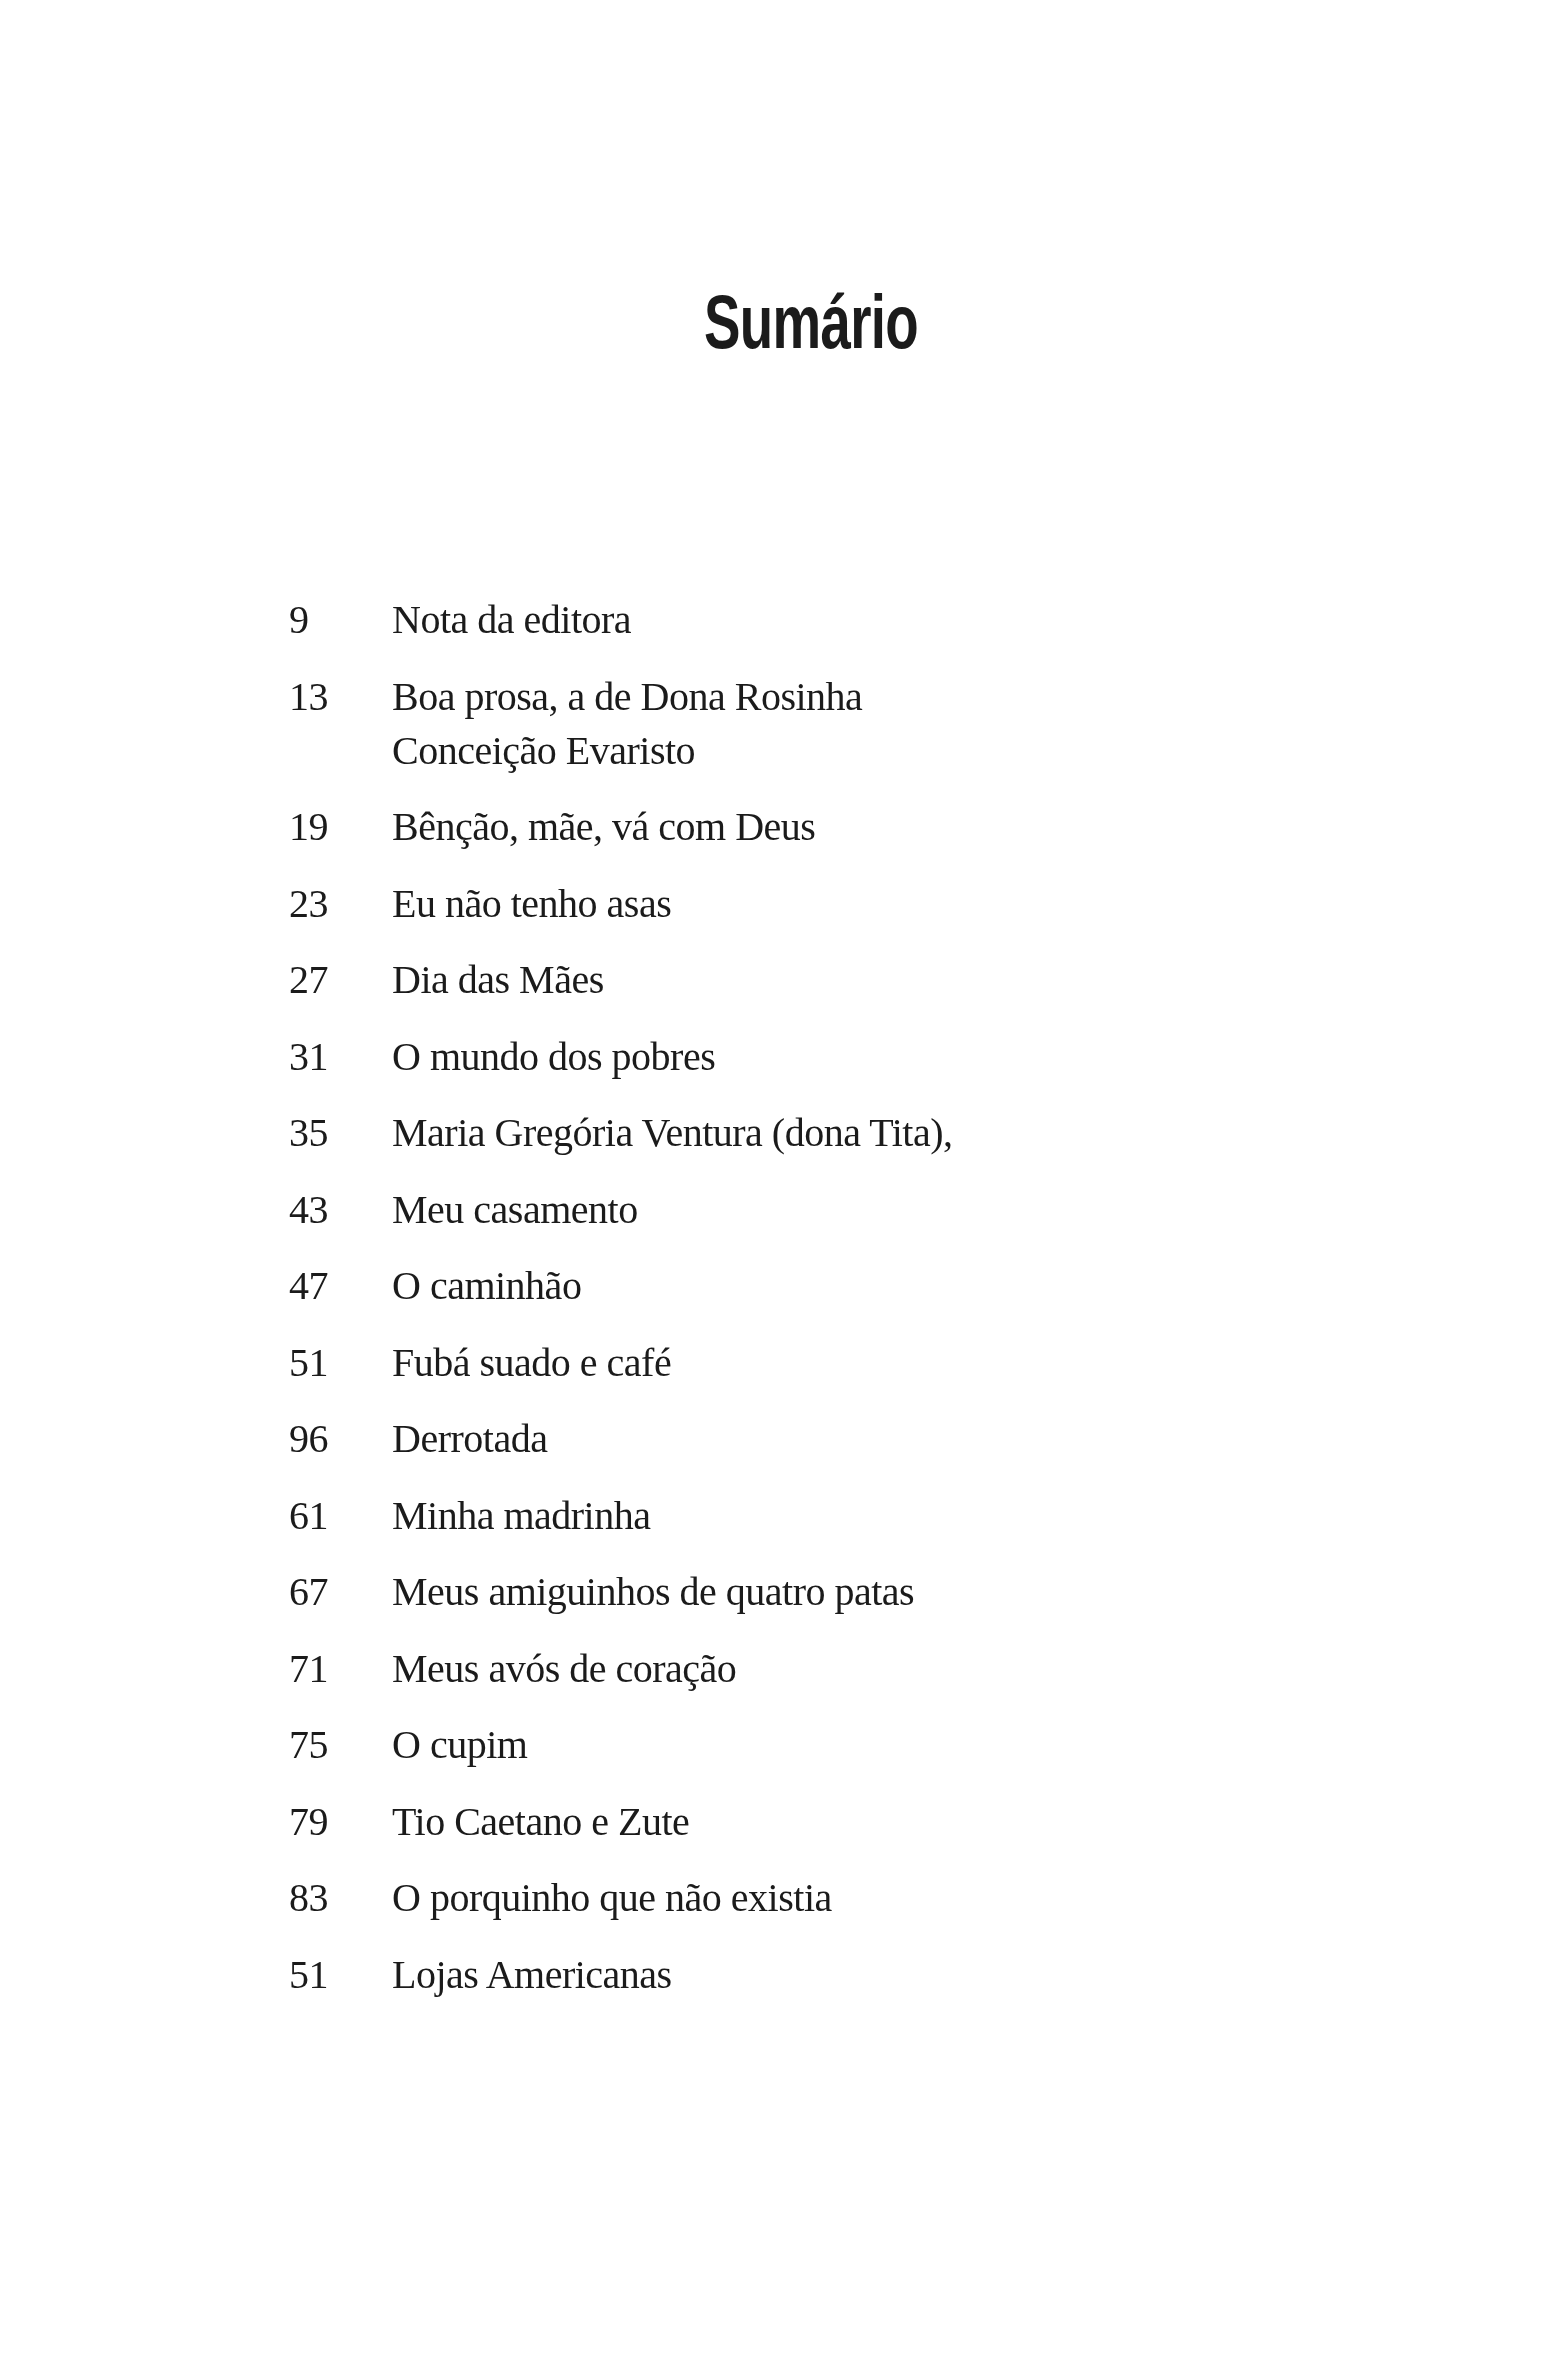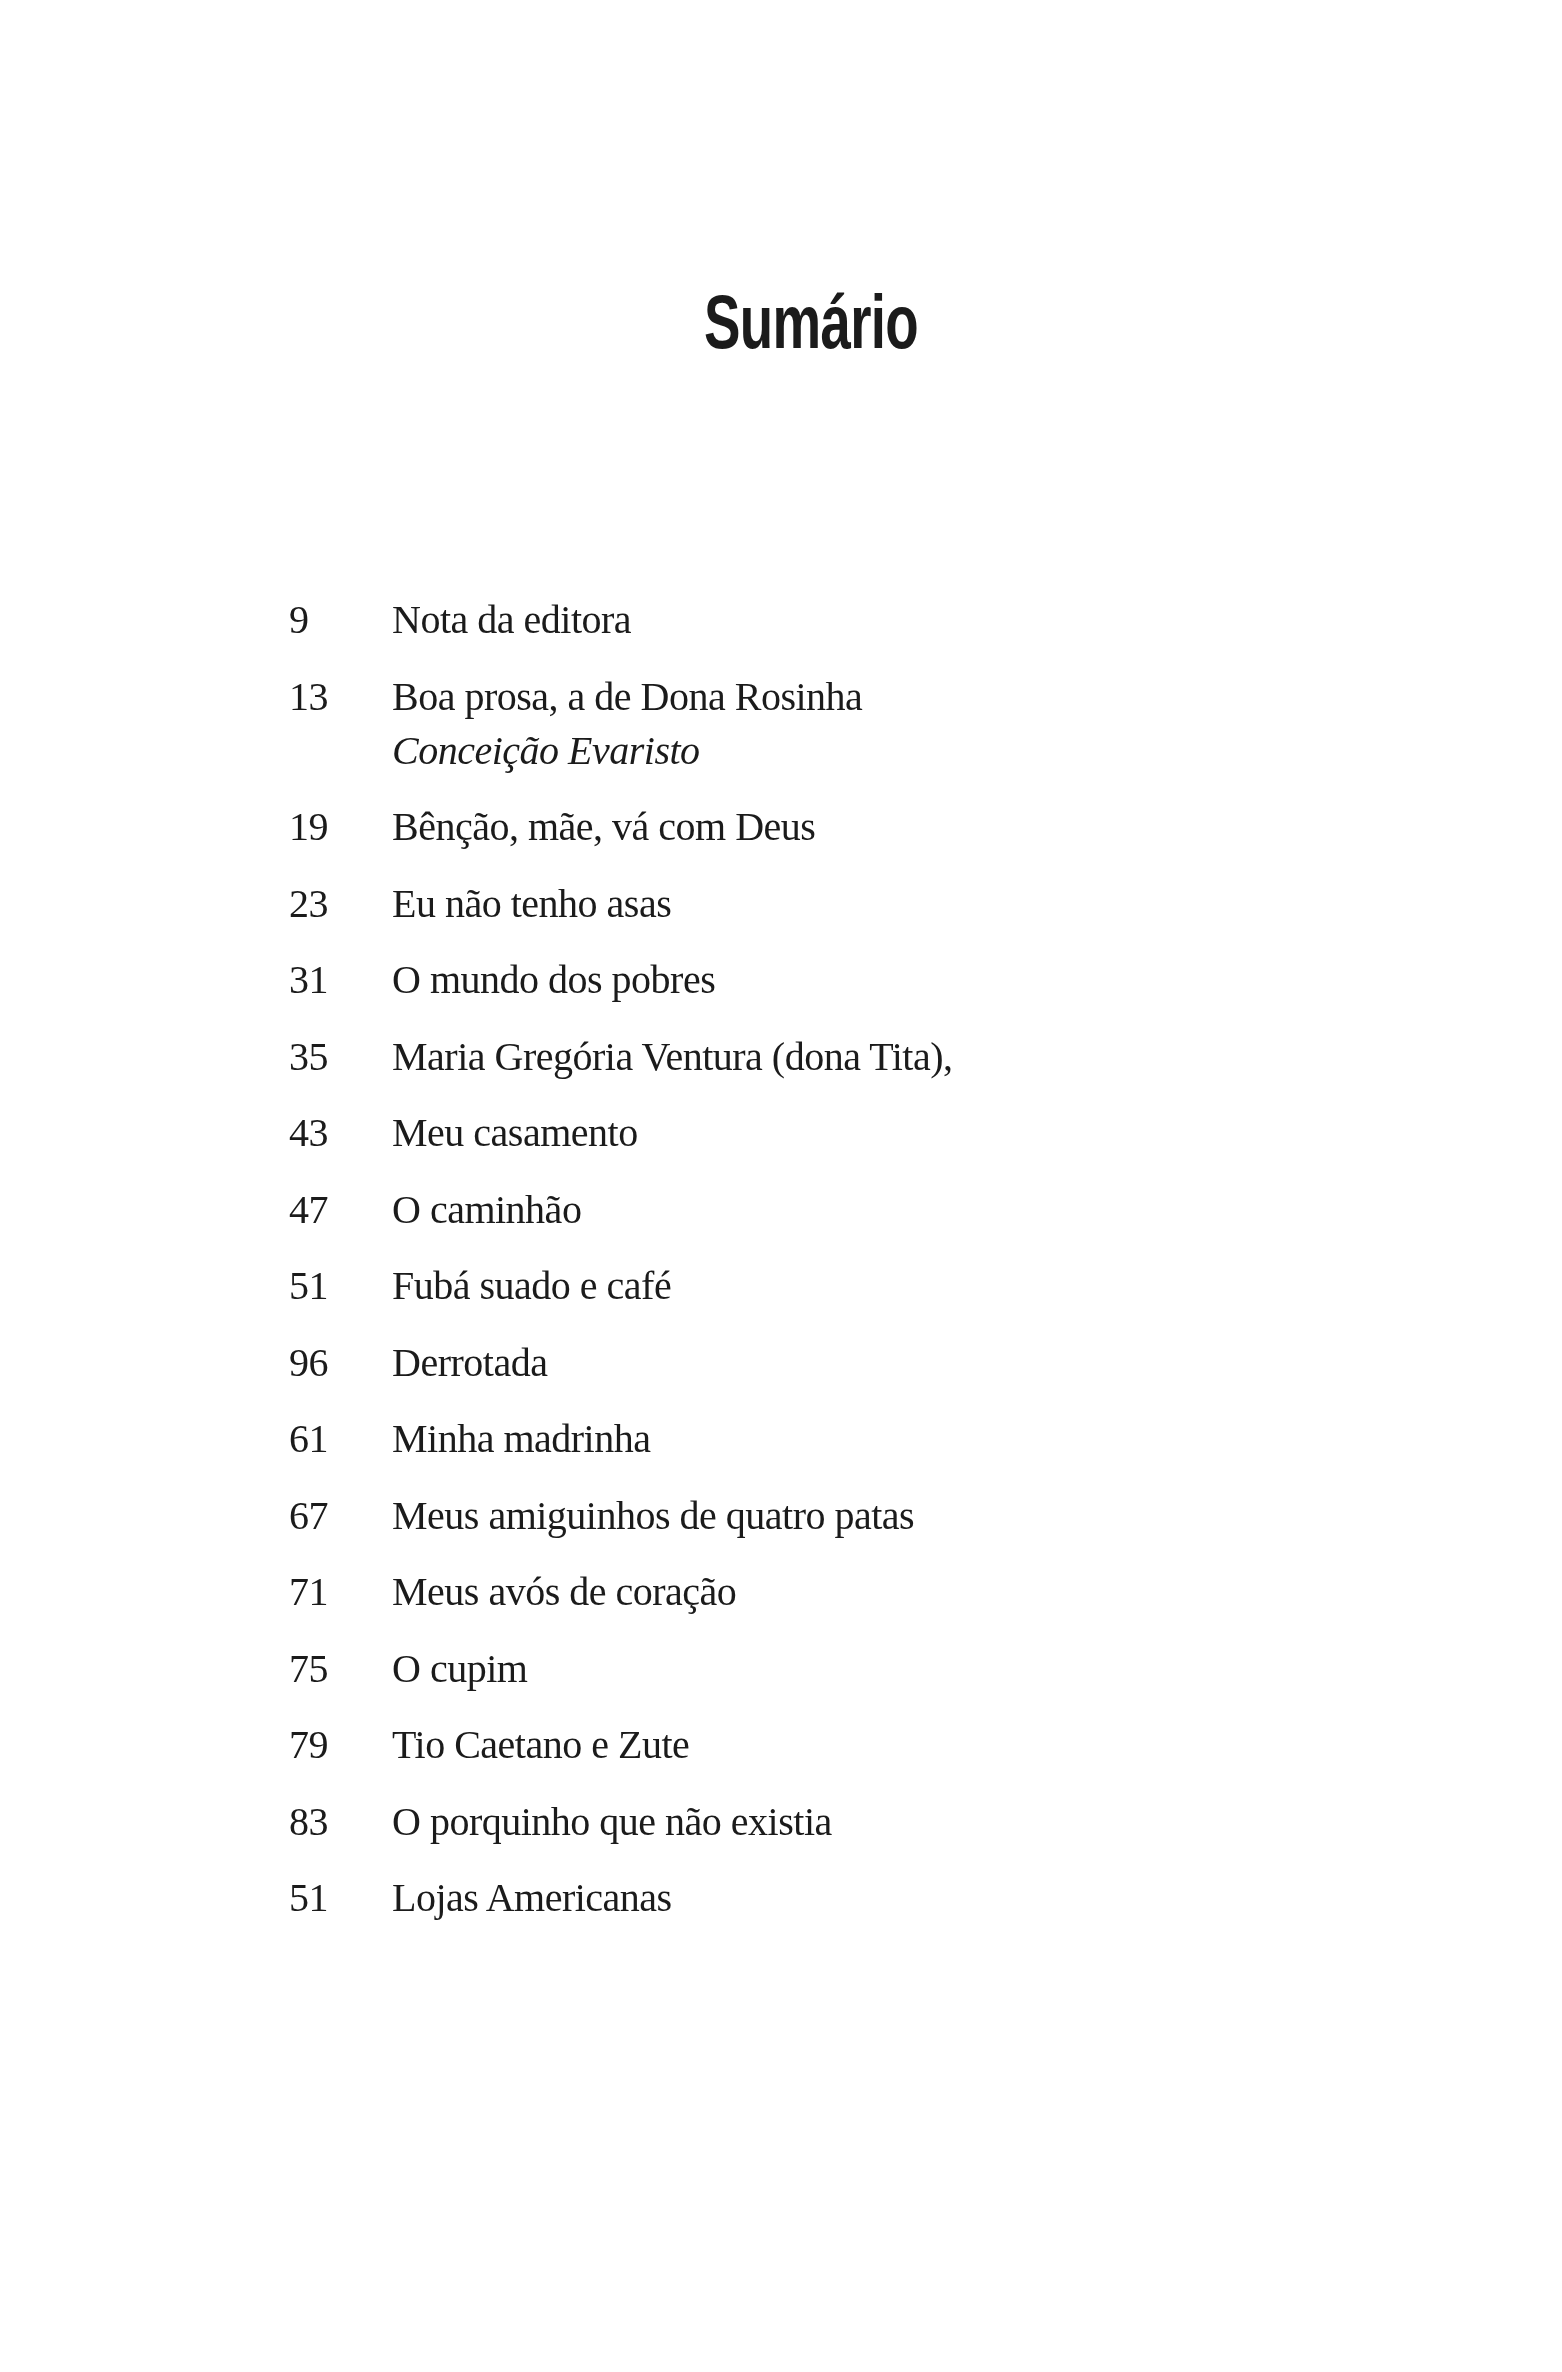--- a/index.html
+++ b/index.html
@@ -48,21 +48,20 @@
     flex: 0 0 103px;
     width: 103px;
   }
   .toc-lines {
     flex: 1 1 auto;
   }
   .toc-line {
     white-space: nowrap;
   }
   .toc-line.italic {
-    font-style: italic;
   }
 </style>
 </head>
 <body>
 
 <h1 class="page-title">Sumário</h1>
 
 <div class="toc">
   <div class="toc-entry">
     <div class="toc-page">9</div>
@@ -86,20 +85,26 @@
       </div>
   </div>
 
   <div class="toc-entry">
     <div class="toc-page">23</div>
     <div class="toc-lines">
         <div class="toc-line">Eu não tenho asas</div>
       </div>
   </div>
 
+  <div class="toc-entry">
+    <div class="toc-page">27</div>
+    <div class="toc-lines">
+        <div class="toc-line">Dia das Mães</div>
+      </div>
+  </div>
 
   <div class="toc-entry">
     <div class="toc-page">31</div>
     <div class="toc-lines">
         <div class="toc-line">O mundo dos pobres</div>
       </div>
   </div>
 
   <div class="toc-entry">
     <div class="toc-page">35</div>

